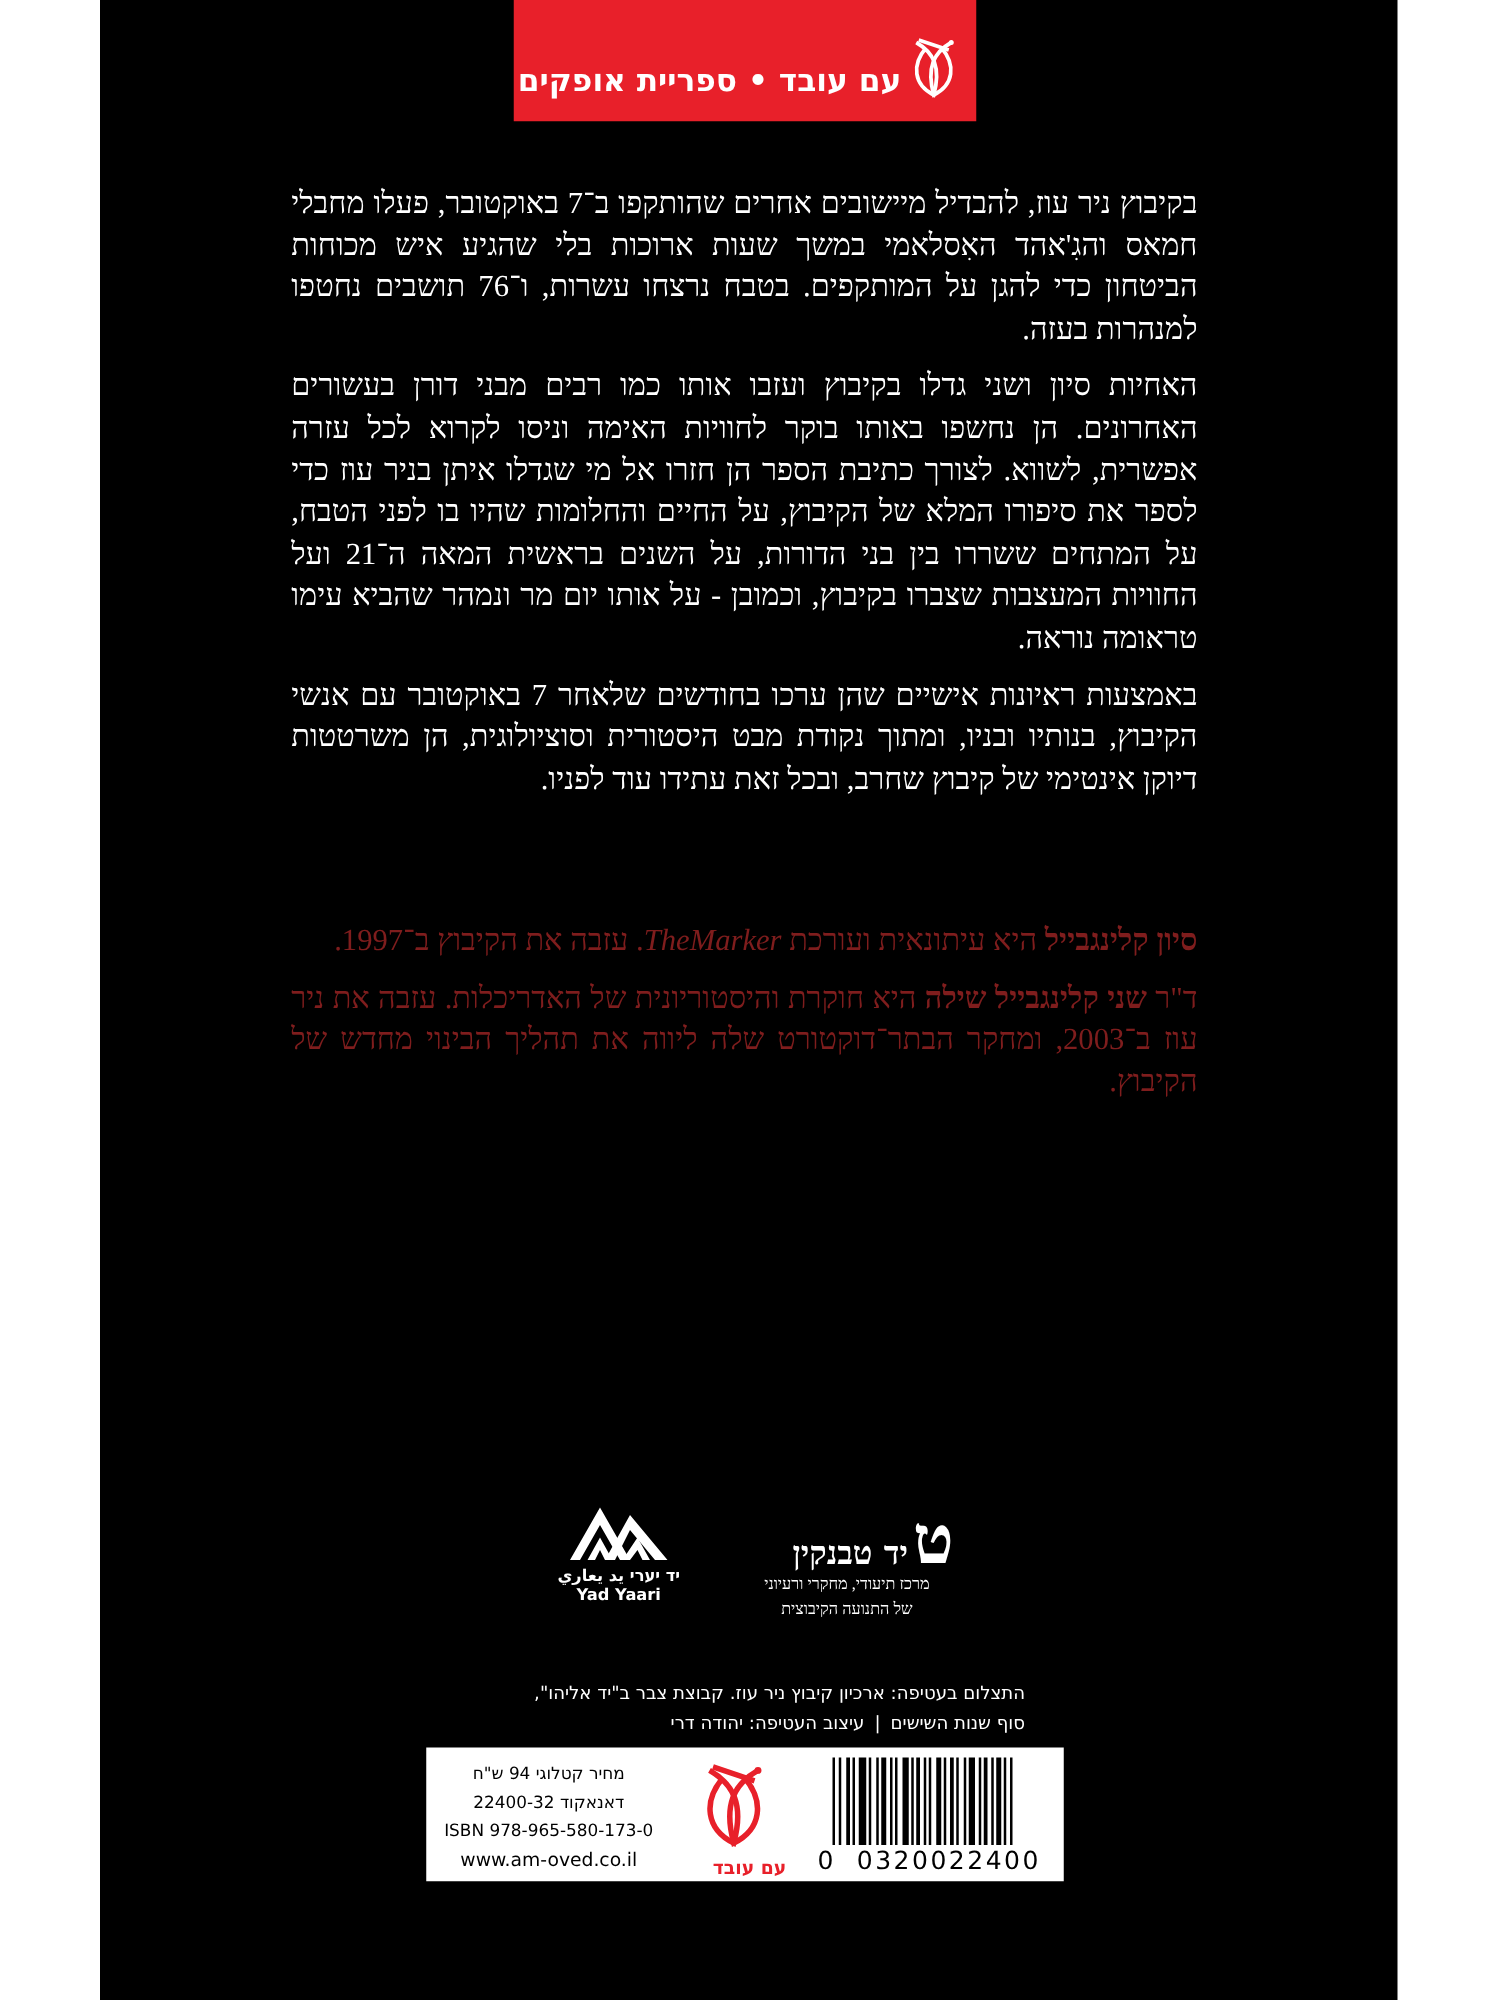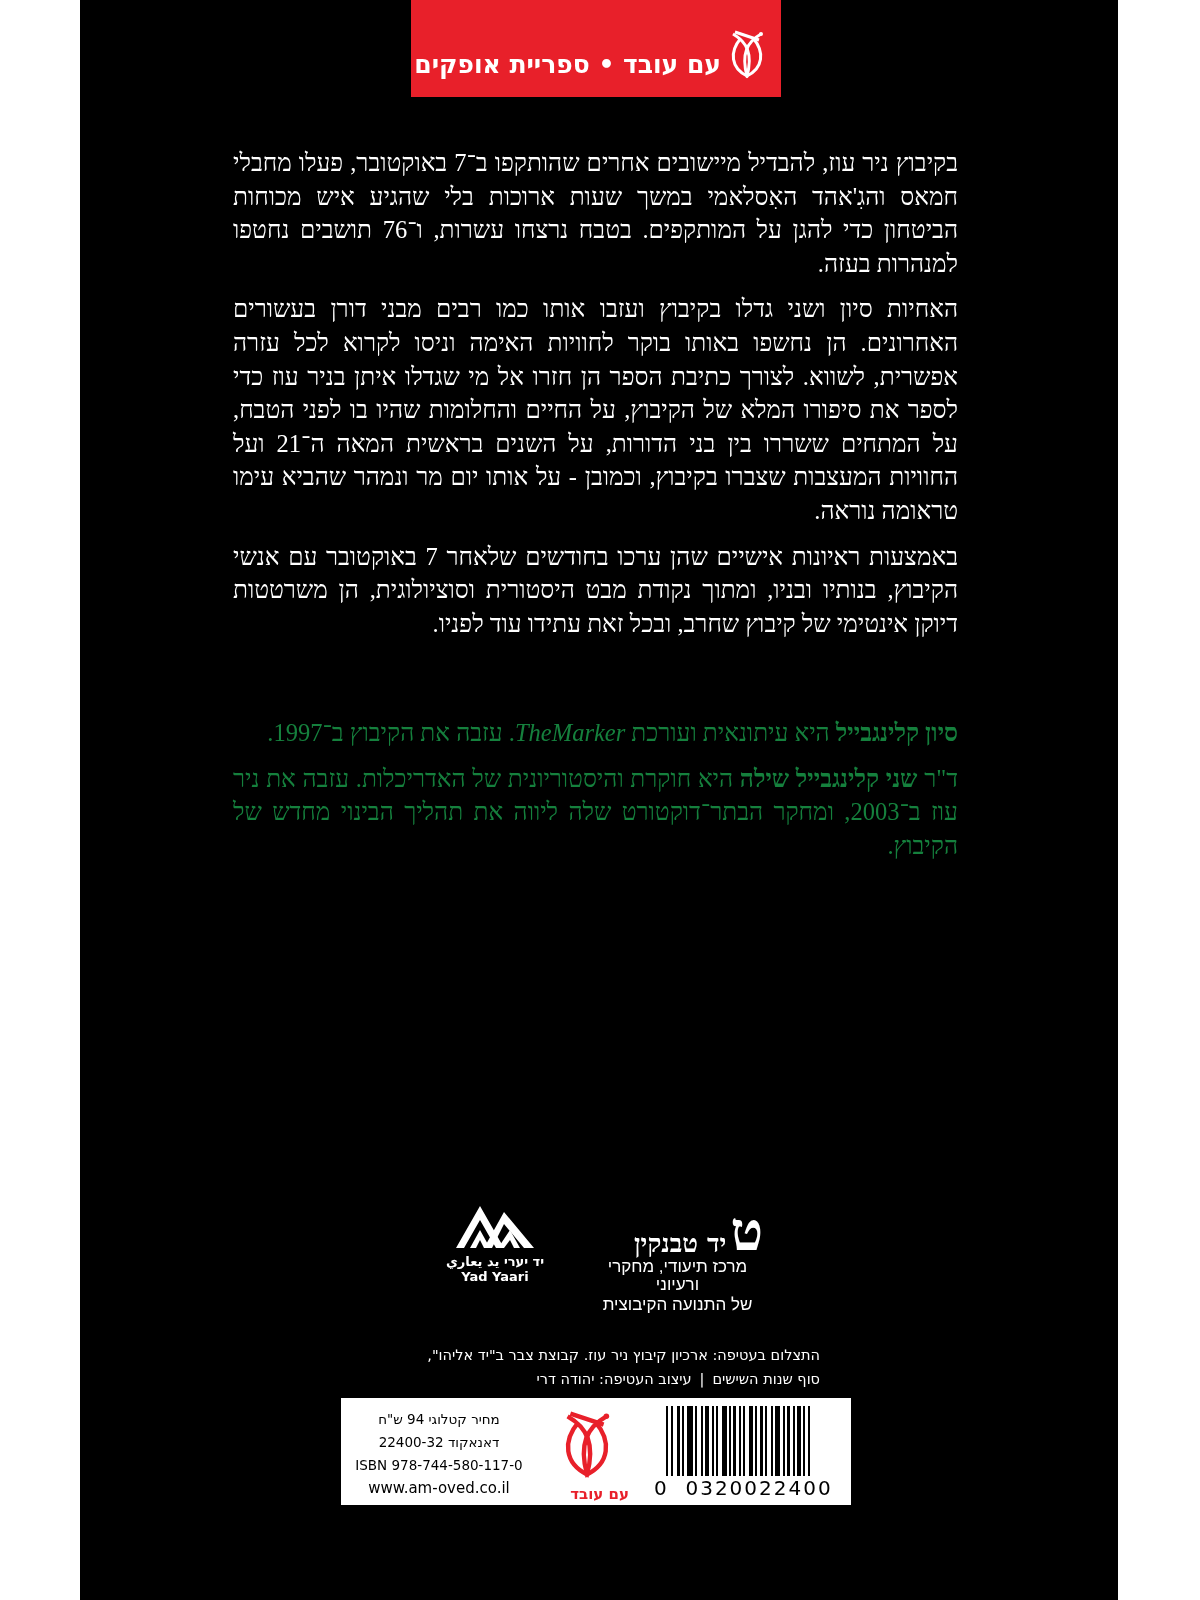--- a/index.html
+++ b/index.html
@@ -61,23 +61,23 @@
       font-family: "Liberation Serif", "DejaVu Serif", serif;
       font-size: 24.5px;
       line-height: 33.6px;
     }
     .blurb p {
       margin: 0 0 12px 0;
     }
     .bios {
       position: absolute;
       left: 233px;
-      top: 716px;
+      top: 736px;
       width: 725px;
-      color: #15803d;
+      color: #7f1d1d;
       direction: rtl;
       text-align: justify;
       text-align-last: right;
       font-family: "Liberation Serif", "DejaVu Serif", serif;
       font-size: 24.5px;
       line-height: 33.6px;
     }
     .bios p { margin: 0 0 12px 0; }
     .bios b { font-weight: bold; }
     .bios i { font-style: italic; }
@@ -138,22 +138,22 @@
     }
     .yad-tabenkin .name {
       font-family: "DejaVu Serif", "Liberation Serif", serif;
       font-size: 26px;
       font-weight: bold;
       margin-right: 4px;
       line-height: 26px;
       margin-left: 33px;
     }
     .yad-tabenkin .sub {
-      font-family: Liberation Sans, sans-serif;
-      font-size: 17px;
+      font-family: Liberation Serif, serif;
+      font-size: 13px;
       line-height: 18px;
       margin-top: 2px;
     }
 
     .credits {
       position: absolute;
       left: 340px;
       top: 1343px;
       width: 480px;
       color: #ffffff;
@@ -284,21 +284,21 @@
 
 <div class="credits">
   <div>התצלום בעטיפה: ארכיון קיבוץ ניר עוז. קבוצת צבר ב"יד אליהו",</div>
   <div><span>סוף שנות השישים</span><span class="sep">|</span><span>עיצוב העטיפה: יהודה דרי</span></div>
 </div>
 
 <div class="barcode-panel">
   <div class="pub-info">
     <div class="rtl">מחיר קטלוגי 94 ש"ח</div>
     <div class="rtl">דאנאקוד 22400-32</div>
-    <div class="ltr">ISBN 978-744-580-117-0</div>
+    <div class="ltr">ISBN 978-965-580-173-0</div>
     <div class="ltr" style="font-size:15px;">www.am-oved.co.il</div>
   </div>
   <div class="ao-logo">
     <svg width="56" height="72" viewBox="0 0 40 52">
       <path d="M6 6 C 20 14, 26 26, 20 48 C 4 40, 2 24, 14 10" fill="none" stroke="#e8202a" stroke-width="3.2"></path>
       <path d="M34 6 C 20 14, 14 26, 20 48 C 36 40, 38 24, 26 10" fill="none" stroke="#e8202a" stroke-width="3.2"></path>
       <path d="M8 4 L 32 12" stroke="#e8202a" stroke-width="3.2"></path>
       <circle cx="34" cy="6" r="2" fill="#e8202a"></circle>
     </svg>
     <div class="ao-label">עם עובד</div>

